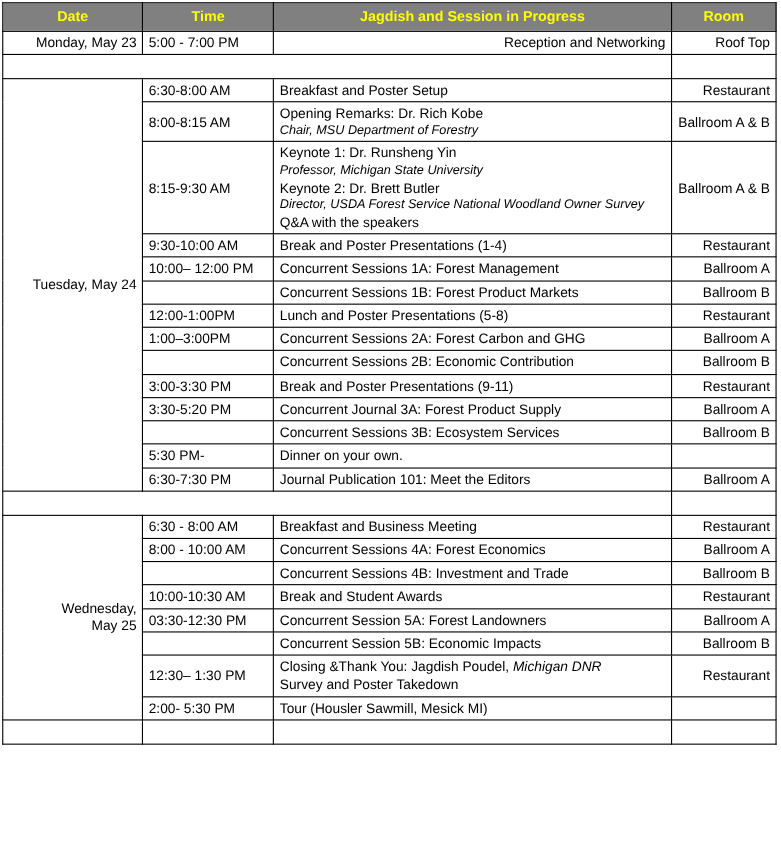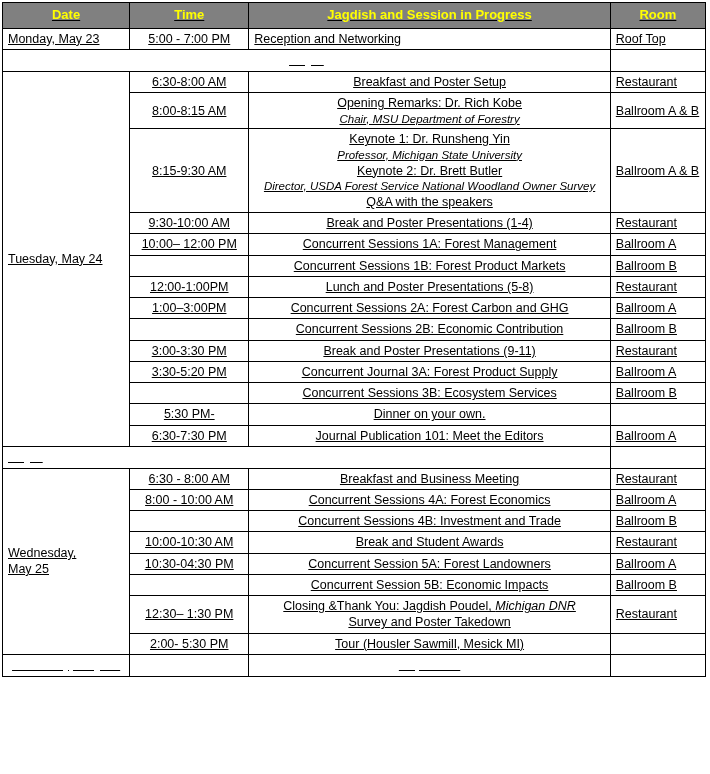--- a/index.html
+++ b/index.html
@@ -16,21 +16,20 @@
     background: #ffffff;
     overflow: hidden;
   }
   table.schedule {
     border-collapse: collapse;
     table-layout: fixed;
     width: 704px;
     margin: 2px 0 0 2px;
     font-size: 12.5px;
     color: #000000;
-    text-decoration: underline;
   }
   table.schedule td {
     border: 1px solid #000000;
     padding: 2px 5px;
     vertical-align: middle;
     line-height: 1.30;
     background: #ffffff;
   }
   
   col.c-date { width: 127px; }
@@ -53,22 +52,22 @@
     color: #ffffff;
     font-weight: bold;
     font-size: 13px;
     padding: 3px 6px;
   }
   td.daybanner.center { text-align: center; }
   td.daybanner.left { text-align: left; }
   td.graycell { background: #808080; }
 
   
-  td.ctr { text-align: left; }
-  td.lft { text-align: center; }
+  td.ctr { text-align: right; }
+  td.lft { text-align: left; }
 
   
   td.t-pink  { background: #f2e2fc; }
   td.t-blue  { background: #dce6f1; }
   td.t-green { background: #e1ebd8; }
   td.t-gray1 { background: #f2f2f2; }
   td.t-gray2 { background: #d9d9d9; }
 
   .sub { font-style: italic; font-size: 11.5px; display: block; }
   .inl-ital { font-style: italic; }
@@ -227,21 +226,21 @@
         <td class="ctr t-green">Ballroom B</td>
       </tr>
 
       <tr>
         <td class="lft">10:00-10:30 AM</td>
         <td class="lft">Break and Student Awards</td>
         <td class="ctr">Restaurant</td>
       </tr>
 
       <tr>
-        <td class="lft t-blue">10:30-04:30 PM</td>
+        <td class="lft t-blue">03:30-12:30 PM</td>
         <td class="lft t-blue">Concurrent Session 5A: Forest Landowners</td>
         <td class="ctr t-blue">Ballroom A</td>
       </tr>
 
       <tr>
         <td class="lft t-blue"></td>
         <td class="lft t-blue">Concurrent Session 5B: Economic Impacts</td>
         <td class="ctr t-blue">Ballroom B</td>
       </tr>
 

